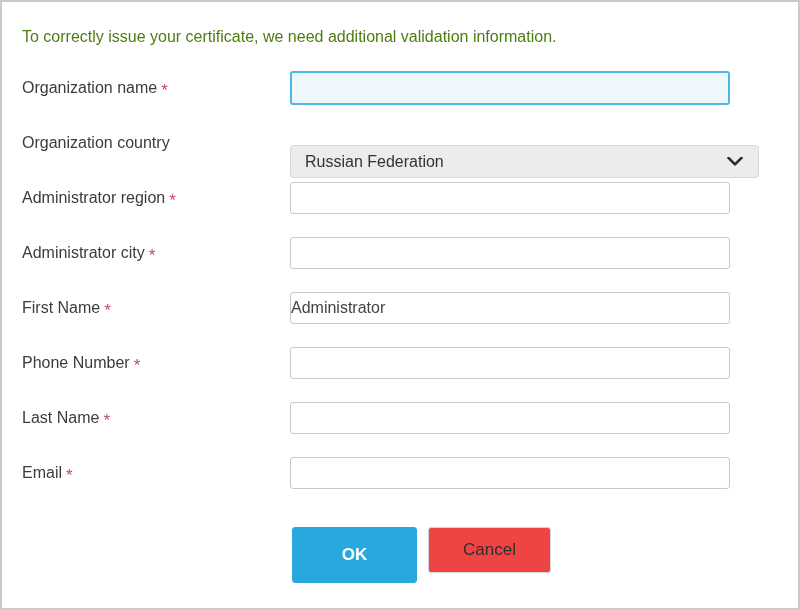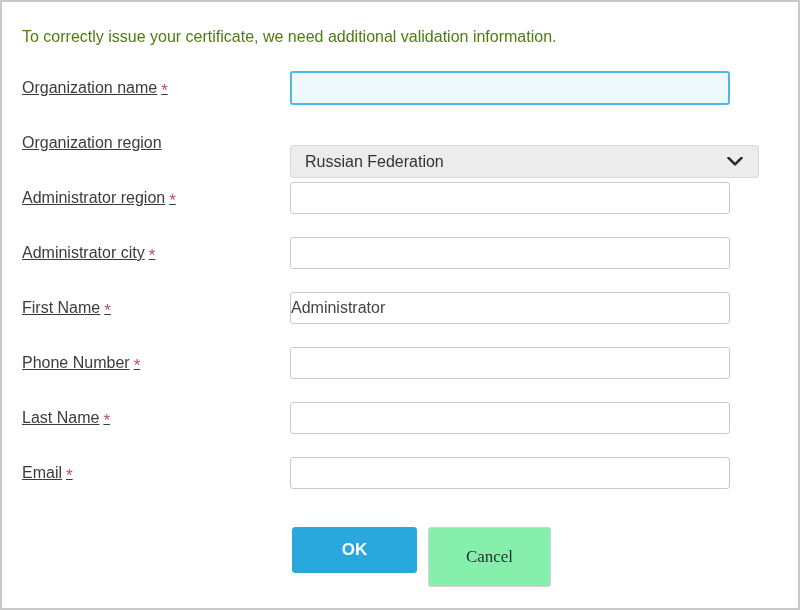--- a/index.html
+++ b/index.html
@@ -25,21 +25,20 @@
     display: flex;
     align-items: center;
     height: 34px;
     margin-bottom: 21px;
   }
   .field-label {
     width: 268px;
     flex-shrink: 0;
     font-size: 16px;
     color: #3c3c3c;
-    text-decoration: underline;
   }
   .required-marker {
     color: #c64a5e;
     font-size: 17px;
     position: relative;
     top: 3px;
     margin-left: 4px;
   }
   .text-input {
     width: 440px;
@@ -88,56 +87,56 @@
     pointer-events: none;
     line-height: 0;
   }
   .button-row {
     margin: 37px 0 0 270px;
     display: flex;
     gap: 11px;
   }
   .ok-button {
     width: 125px;
-    height: 46px;
+    height: 56px;
     background: #29a8de;
     color: #ffffff;
     font-weight: bold;
     font-size: 17px;
     border: 1px solid #29a8de;
     border-radius: 3px;
     font-family: inherit;
     cursor: pointer;
   }
   .cancel-button {
     width: 123px;
-    height: 60px;
-    background: #86efac;
+    height: 46px;
+    background: #ef4444;
     color: #2f2f2f;
     font-size: 17px;
     border: 1px solid #d3d3d3;
     border-radius: 3px;
-    font-family: Liberation Serif, serif;
+    font-family: Liberation Sans, sans-serif;
     cursor: pointer;
   }
 </style>
 </head>
 <body>
 
 <div class="page">
 
   <p class="dialog-message">To correctly issue your certificate, we need additional validation information.</p>
 
   <div class="form-row">
     <div class="field-label"><span>Organization name</span><span class="required-marker">*</span></div>
     <input type="text" class="text-input focused" value="" style="">
   </div>
 
   <div class="form-row">
-    <div class="field-label"><span>Organization region</span></div>
+    <div class="field-label"><span>Organization country</span></div>
     <div class="select-wrap">
       <select class="country-select">
         <option selected="">Russian Federation</option>
       </select>
       <span class="chevron">
         <svg width="16" height="9" viewBox="0 0 16 9">
             <polyline points="1.5,1 8,7.5 14.5,1" stroke="#2b2b2b" stroke-width="2.6" fill="none" stroke-linecap="round" stroke-linejoin="round"></polyline>
           </svg>
       </span>
     </div>

